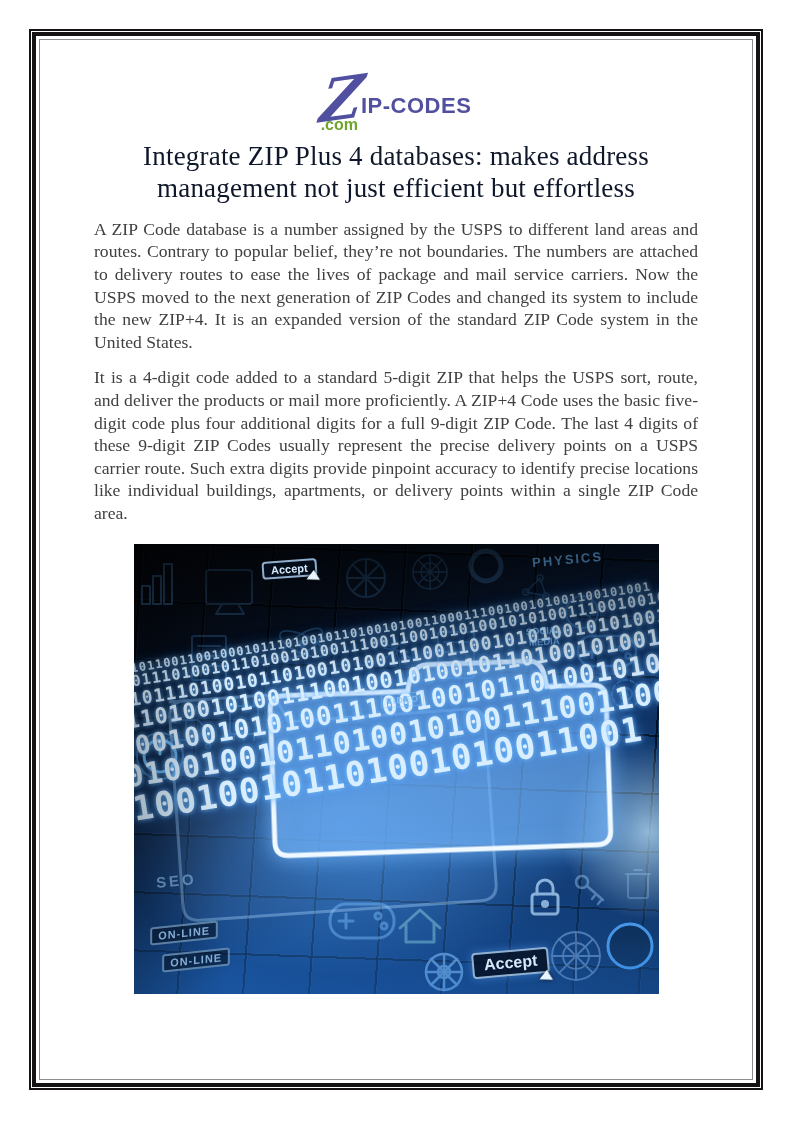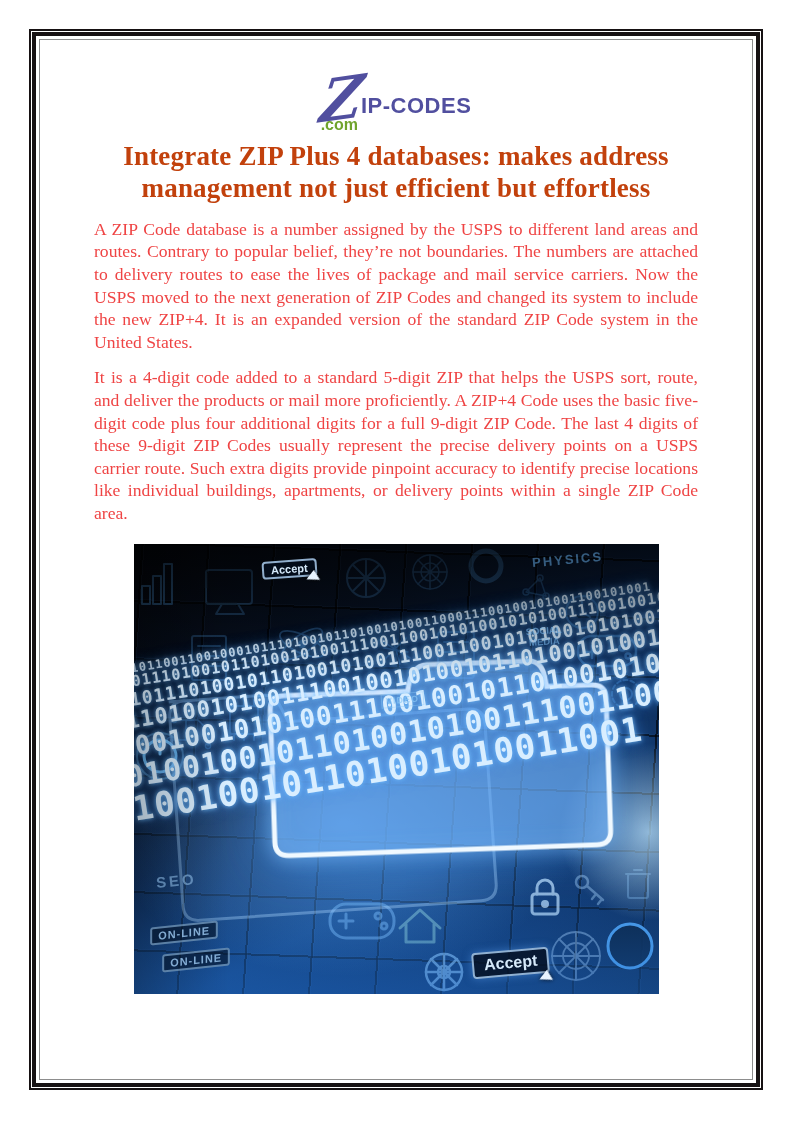--- a/index.html
+++ b/index.html
@@ -20,24 +20,24 @@
             font-size:58px; line-height:44px; color:#514f9f;
             display:inline-block; transform:rotate(-8deg) skewX(-16deg);
             margin:-8px -2px 0 0; }
   .logo-rest { font-family:"Liberation Sans", sans-serif; font-weight:bold;
                font-size:22px; letter-spacing:0.5px; color:#514f9f; margin-top:6px; }
   .logo-com  { font-family:"Liberation Sans", sans-serif; font-weight:bold;
                font-size:16px; color:#70a42c; text-align:left; margin-top:-5px;
                padding-right:3px; }
 
   
-  .page-title { font-size:27px; font-weight:bold; color:#c2410c; text-align:center;
+  .page-title { font-size:27px; font-weight:normal; color:#0f172a; text-align:center;
                 line-height:1.2; max-width:636px; margin:6px auto 0 auto;
                 letter-spacing:0.2px; }
-  .para { font-size:17.6px; line-height:22.6px; text-align:justify; color:#ef4444;
+  .para { font-size:17.6px; line-height:22.6px; text-align:justify; color:#404040;
           margin-top:13px; }
 
   
   .hero { position:relative; width:525px; height:450px; margin:19px auto 0 auto;
           overflow:hidden; background:#04080f; }
   .hero * { position:absolute; }
 
   .bg-base { inset:0;
     background:
       linear-gradient(152deg,#04060c 0%,#071224 26%,#0a1e3e 46%,#11386c 66%,#0c2b58 82%,#071830 100%); }

